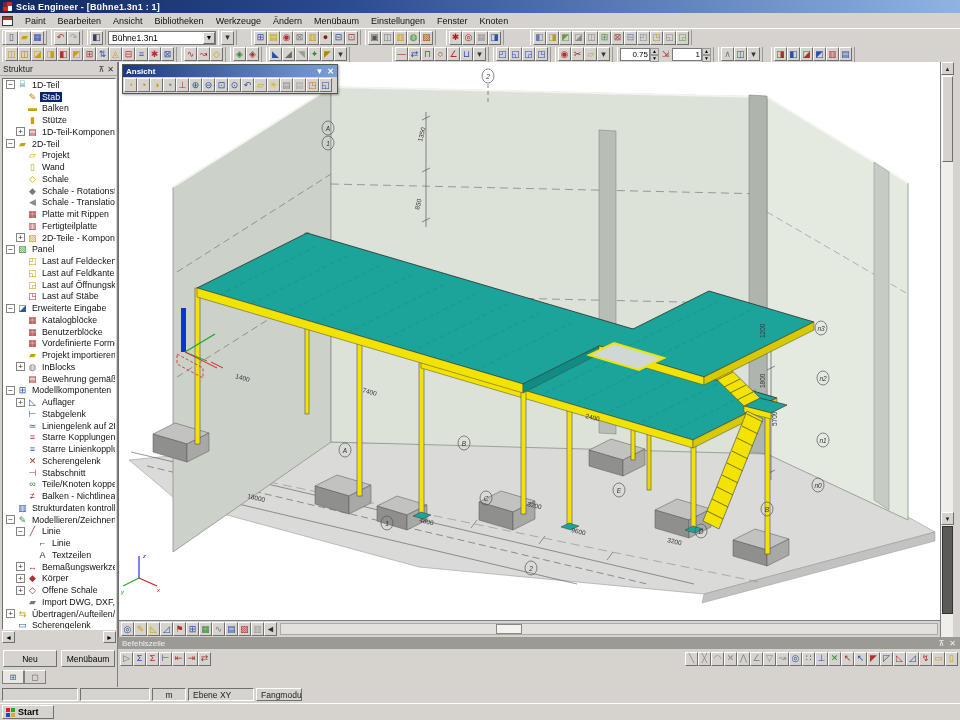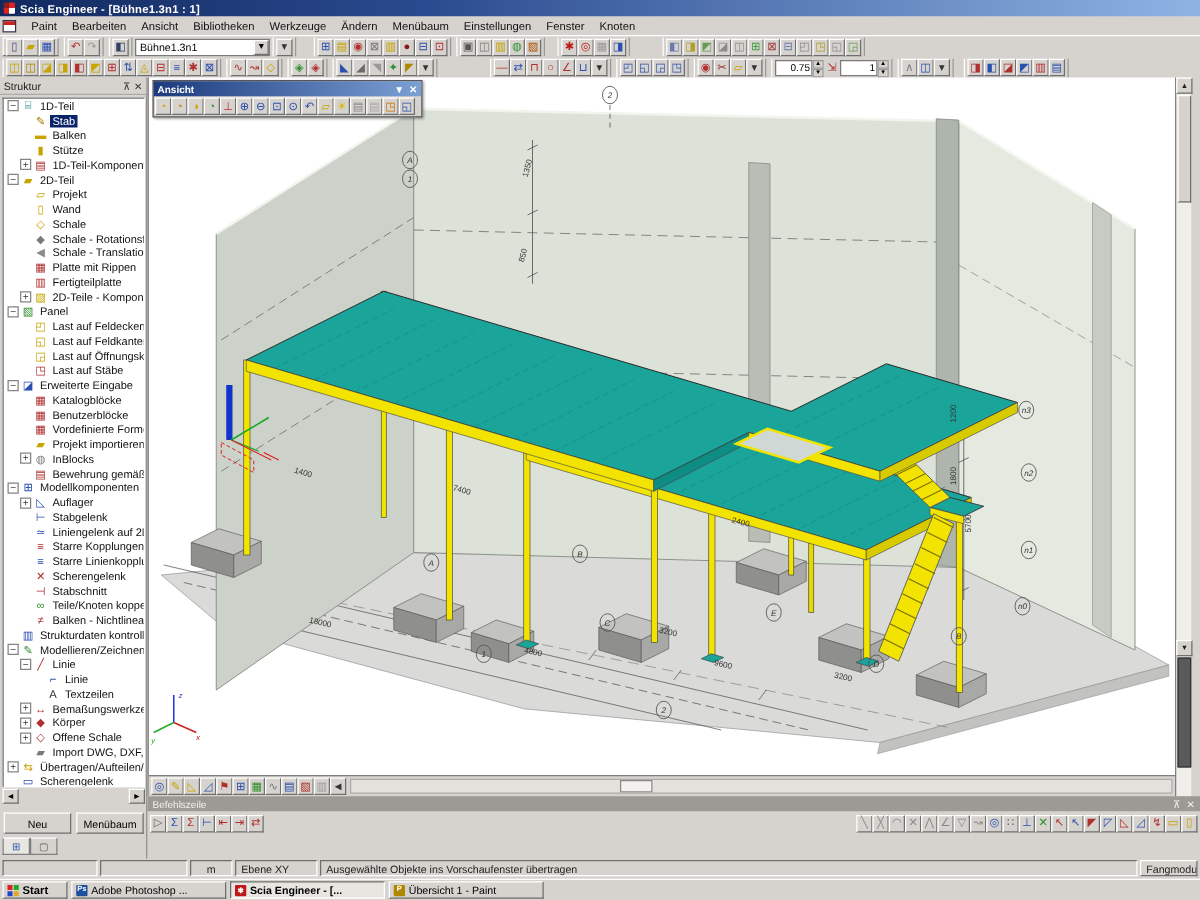--- a/index.html
+++ b/index.html
@@ -867,41 +867,26 @@
         <span class="tbi raised sm" style="color: rgb(200, 164, 0);">▯</span>
       </span>
   </div>
 </div>
 
 <div id="statusbar">
   <span class="scell sunken" style="width:76px;"></span>
   <span class="scell sunken" style="width:70px;"></span>
   <span class="scell sunken" style="width:34px; justify-content:center;">m</span>
   <span class="scell sunken" style="width:66px;">Ebene XY</span>
-  <span class="scell sunken" style="flex:1;">Ausgewählte Objekte ins Vorschaufenster übertragen</span>
   <span class="scell raised" style="width:46px; overflow:hidden; white-space:nowrap;">Fangmodus</span>
 </div>
 
 <div id="taskbar">
   <span id="startbtn" class="raised">
     <span class="winflag">
       <i style="background:#d22;"></i>
         <i style="background:#2a2;"></i>
         <i style="background:#24c;"></i>
         <i style="background:#da2;"></i>
     </span>
     <span>Start</span>
   </span>
-  <span id="taskslots" style="display:flex; gap:3px;">
-      <span class="task raised">
-        <span class="tico" style="background: rgb(28, 79, 156);">Ps</span>
-        <span>Adobe Photoshop ...</span>
-      </span>
-      <span class="task active">
-        <span class="tico" style="background: rgb(192, 24, 24);">✱</span>
-        <span>Scia Engineer - [...</span>
-      </span>
-      <span class="task raised">
-        <span class="tico" style="background: rgb(176, 136, 0);">P</span>
-        <span>Übersicht 1 - Paint</span>
-      </span>
-    </span>
 </div>
 
 </body></html>

